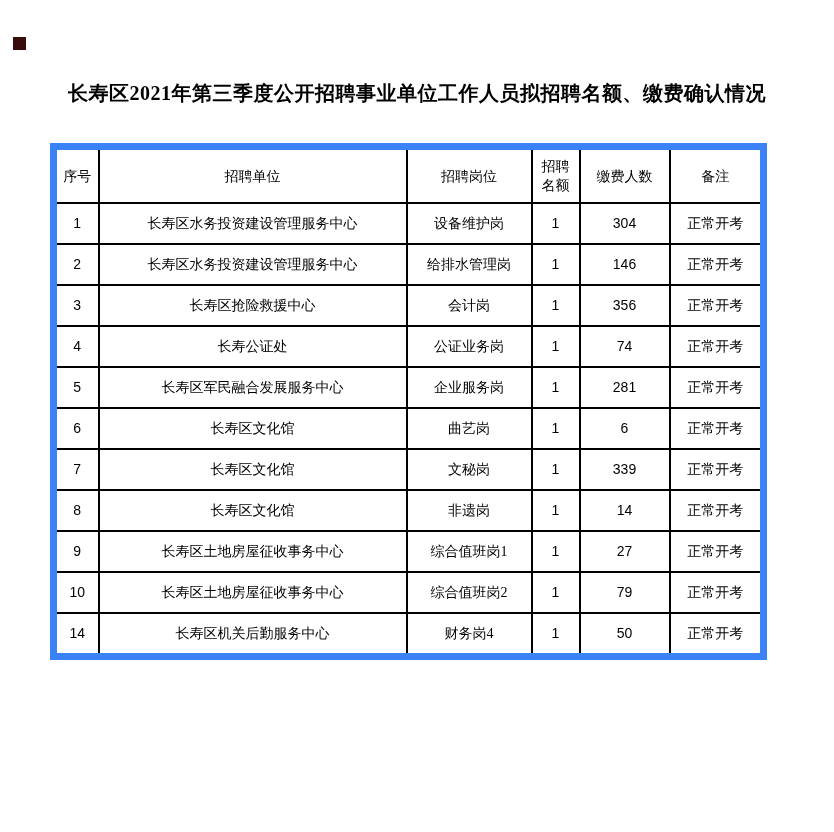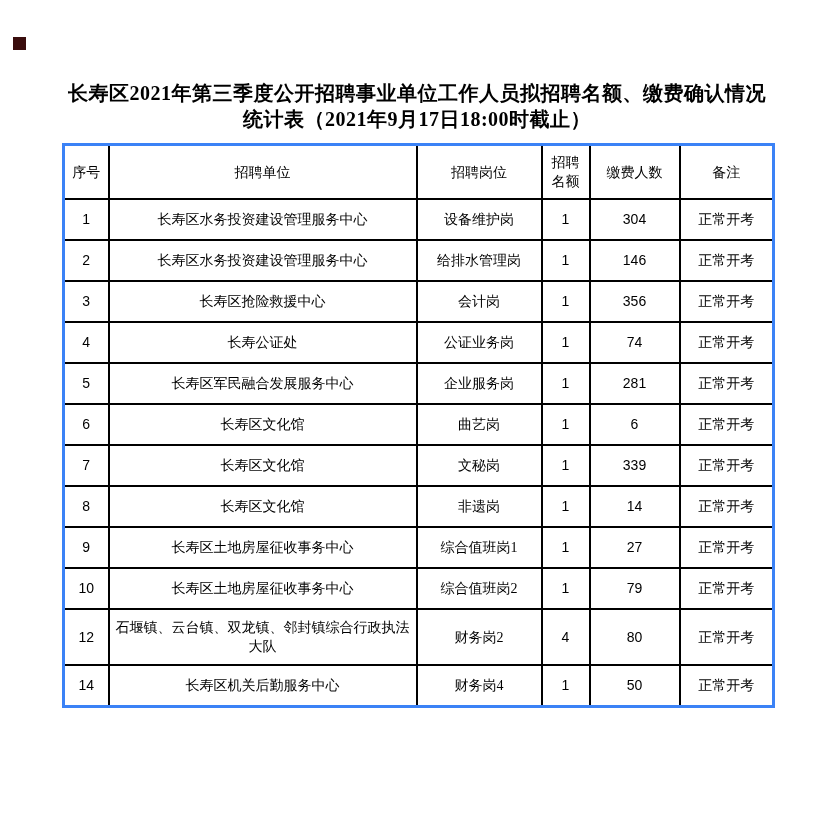--- a/index.html
+++ b/index.html
@@ -30,26 +30,26 @@
     left: 0;
     width: 834px;
     text-align: center;
     font-weight: bold;
     font-size: 20px;
     line-height: 26px;
     letter-spacing: 0.5px;
   }
   table.stats {
     position: absolute;
-    left: 62px;
+    left: 50px;
     top: 143px;
     width: 710px;
     border-collapse: collapse;
     table-layout: fixed;
-    border: 3px solid #3b82f6;
+    border: 7px solid #3b82f6;
   }
   table.stats th,
   table.stats td {
     border: 2px solid #000000;
     text-align: center;
     vertical-align: middle;
     padding: 1px 3px;
     font-size: 14px;
     font-weight: normal;
     line-height: 19px;
@@ -85,21 +85,20 @@
 </style>
 </head>
 <body>
 
 <div class="page">
 
   <div class="corner-mark"></div>
 
   <div class="doc-title">
     <div>长寿区2021年第三季度公开招聘事业单位工作人员拟招聘名额、缴费确认情况</div>
-    <div>统计表（2021年9月17日18:00时截止）</div>
   </div>
 
   <table class="stats">
     <colgroup>
       <col class="c-seq">
       <col class="c-unit">
       <col class="c-post">
       <col class="c-quota">
       <col class="c-paid">
       <col class="c-remark">
@@ -188,28 +187,20 @@
           <td class="col-remark">正常开考</td>
         </tr>
         <tr>
           <td class="col-seq">10</td>
           <td class="col-unit">长寿区土地房屋征收事务中心</td>
           <td class="col-post">综合值班岗2</td>
           <td class="col-quota">1</td>
           <td class="col-paid">79</td>
           <td class="col-remark">正常开考</td>
         </tr>
-        <tr class="tall">
-          <td class="col-seq">12</td>
-          <td class="col-unit">石堰镇、云台镇、双龙镇、邻封镇综合行政执法大队</td>
-          <td class="col-post">财务岗2</td>
-          <td class="col-quota">4</td>
-          <td class="col-paid">80</td>
-          <td class="col-remark">正常开考</td>
-        </tr>
         <tr>
           <td class="col-seq">14</td>
           <td class="col-unit">长寿区机关后勤服务中心</td>
           <td class="col-post">财务岗4</td>
           <td class="col-quota">1</td>
           <td class="col-paid">50</td>
           <td class="col-remark">正常开考</td>
         </tr>
       </tbody>
   </table>

